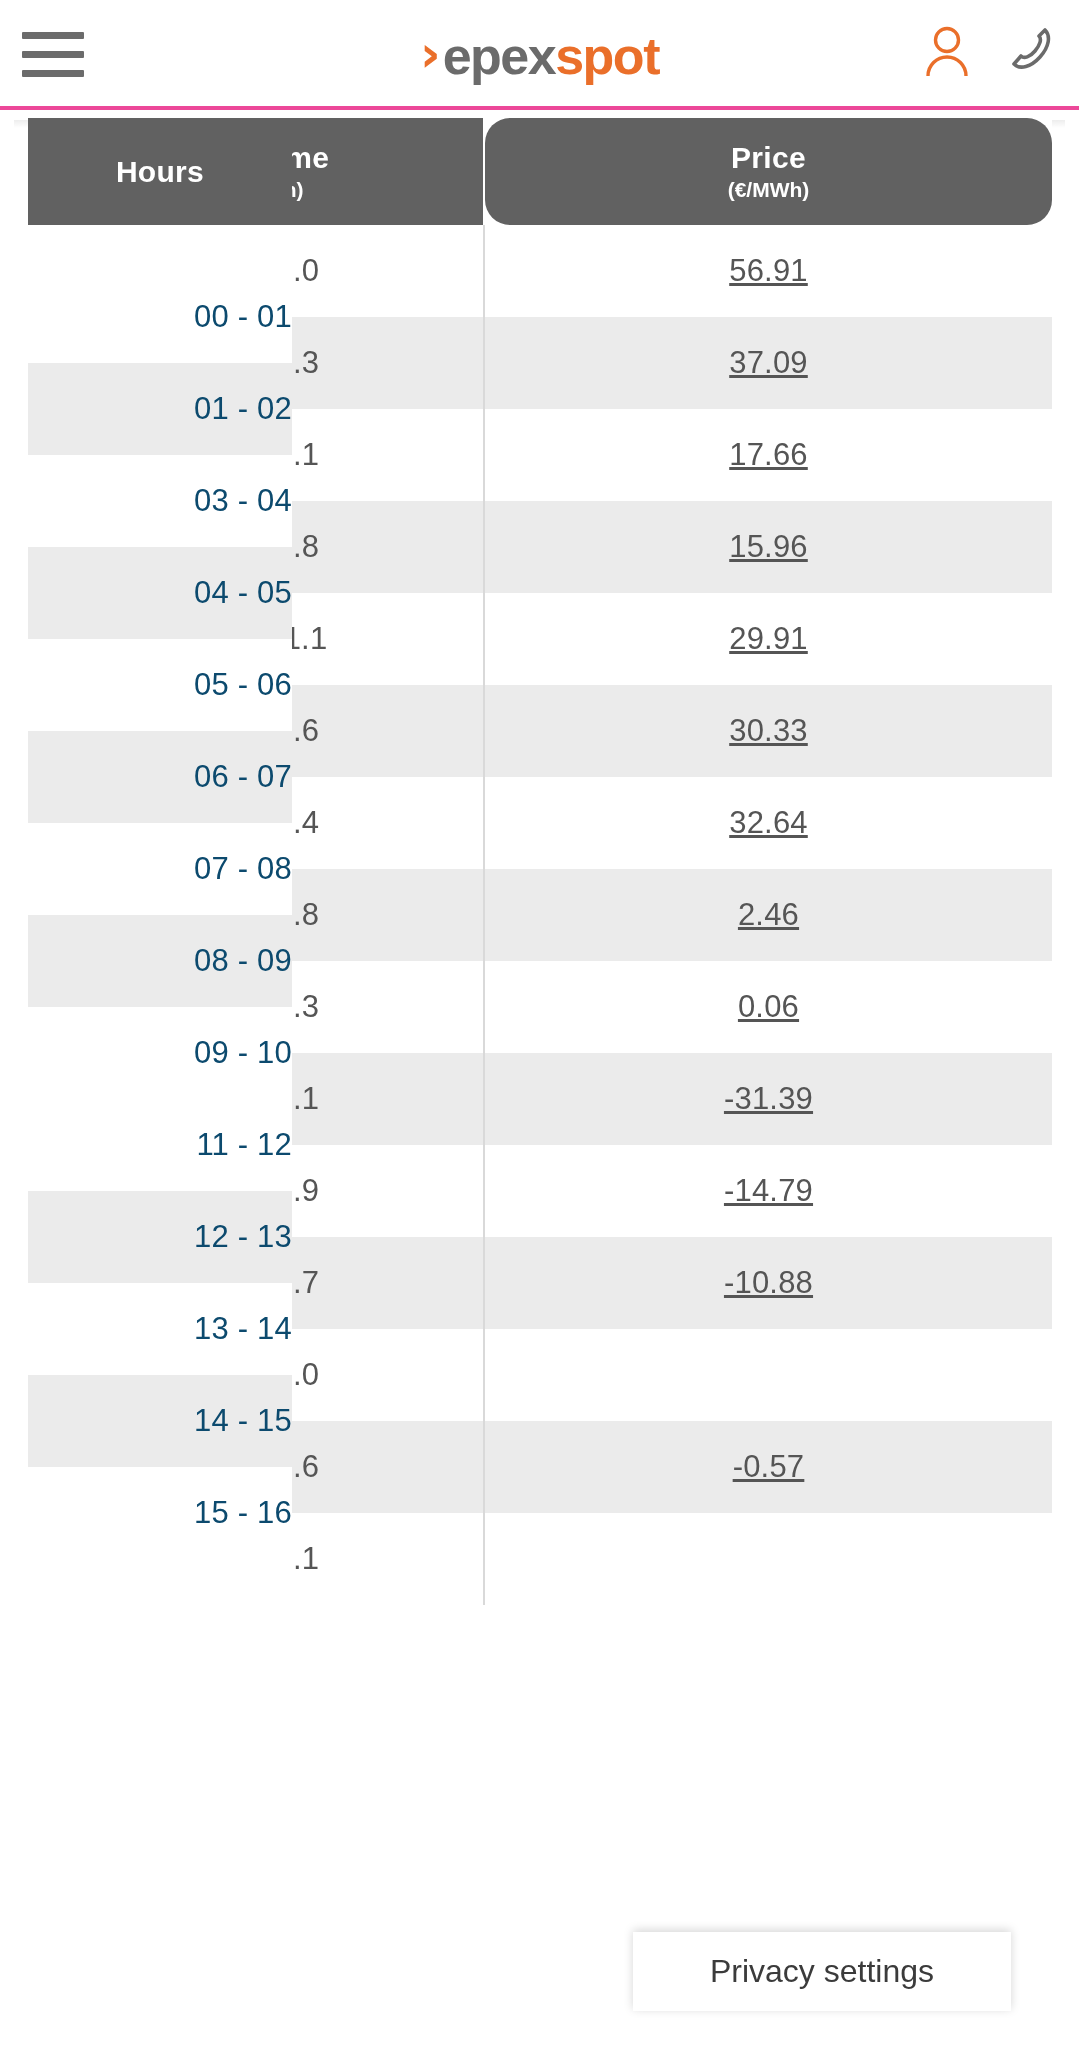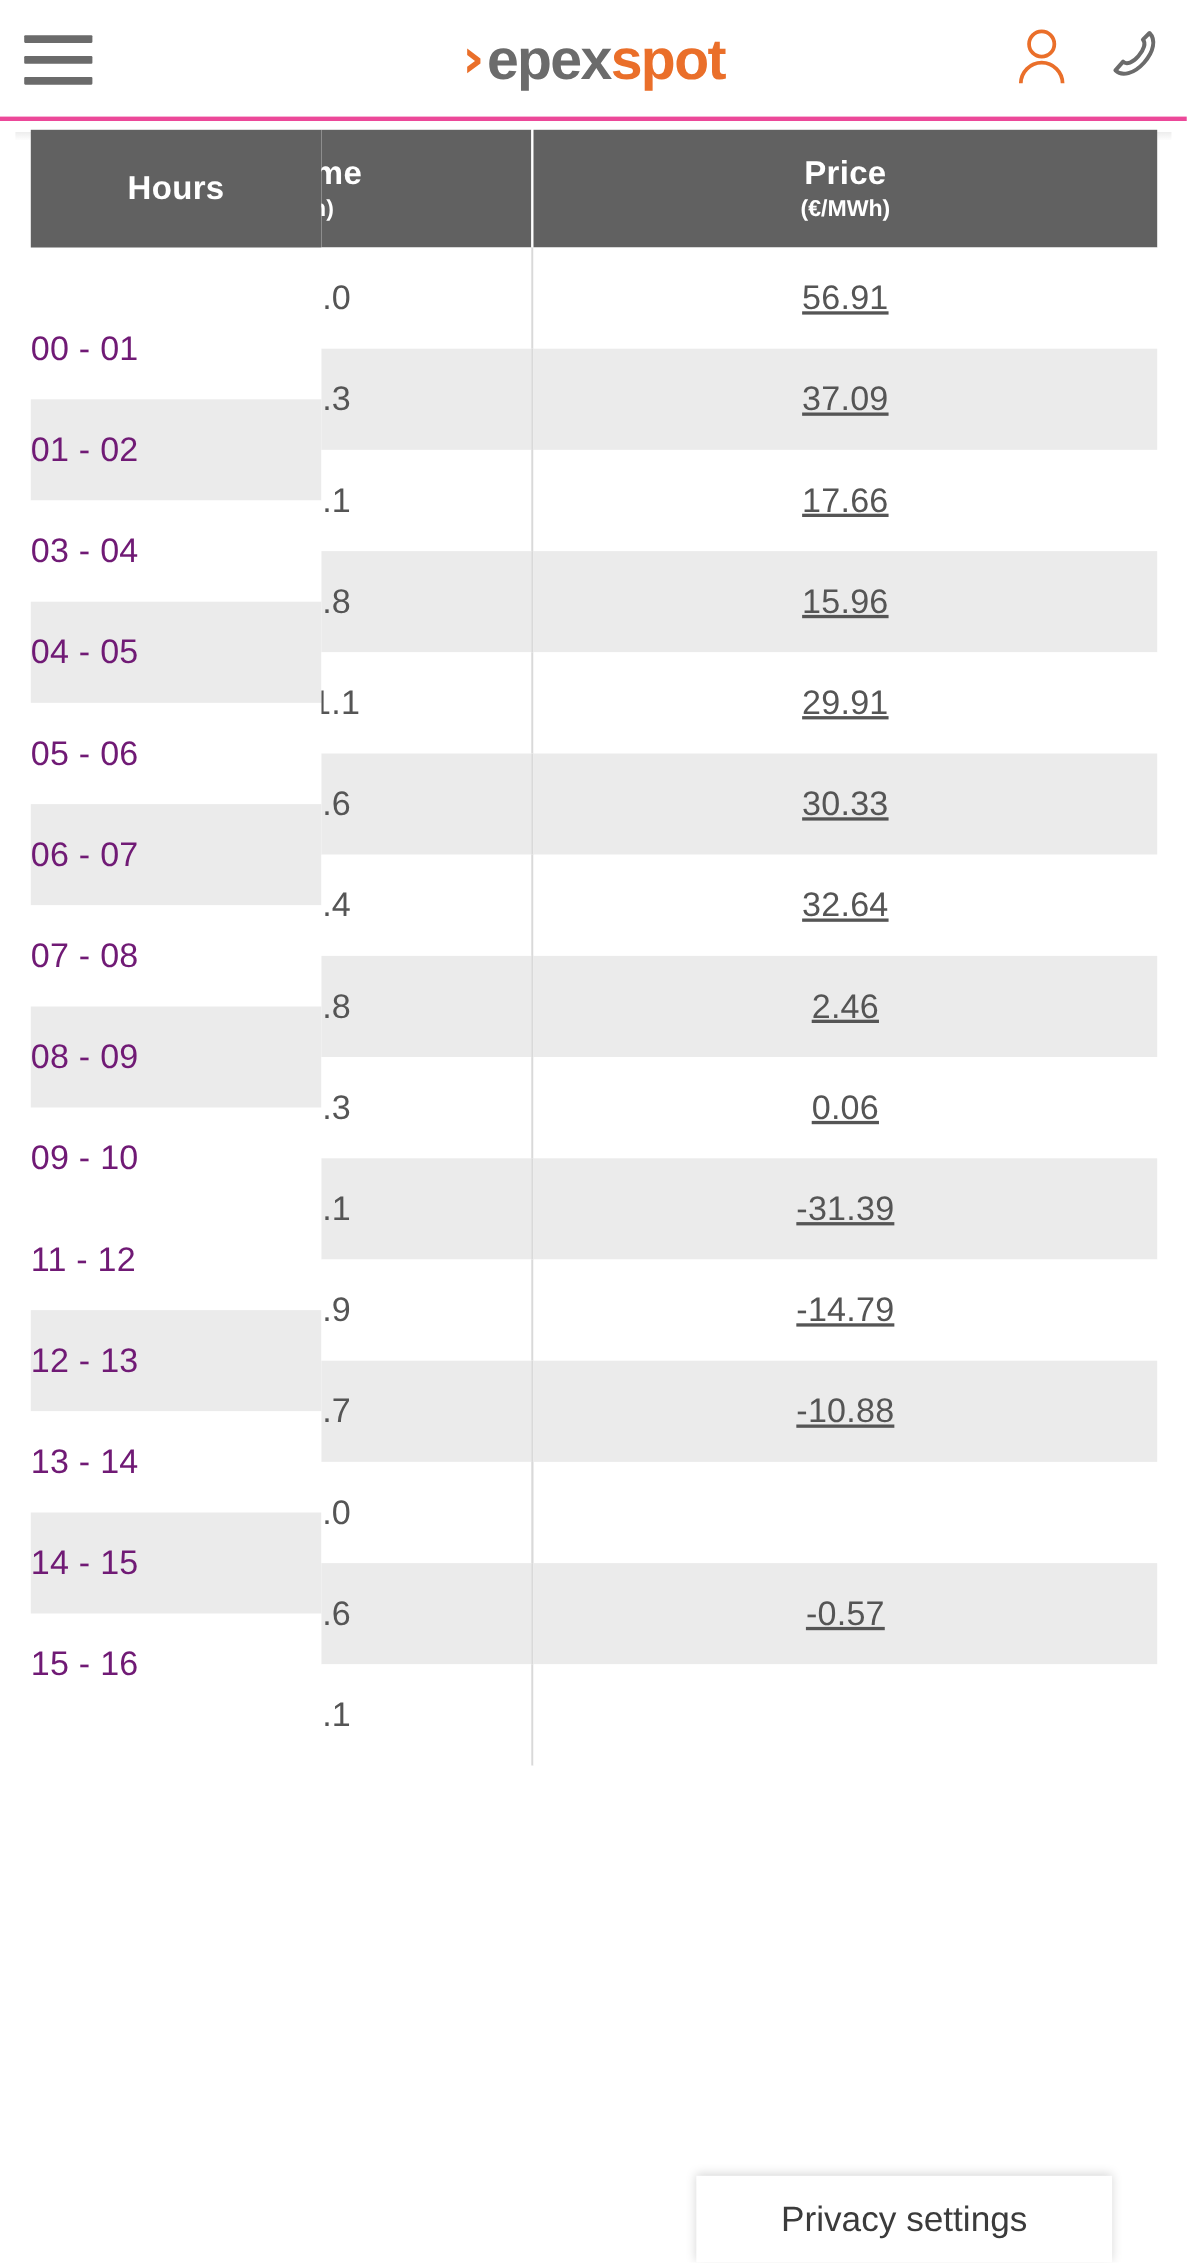--- a/index.html
+++ b/index.html
@@ -189,36 +189,37 @@
     margin-left: -34px;
   }
   .hdr-row-data .hdr-divider {
     width: 2px;
     flex: 0 0 2px;
     background: #ffffff;
   }
   .hdr-row-data .hdr-cell.price {
     width: 567px;
     flex: 0 0 567px;
+    border-radius: 25px;
   }
 
   .cell {
     height: 92px;
     display: flex;
     align-items: center;
     font-size: 31px;
     color: #555555;
     letter-spacing: 0.2px;
   }
   .cell.stripe { background: #ebebeb; }
   .cell.plain  { background: #ffffff; }
 
   .col-hours .cell {
-    justify-content: flex-start;
-    color: #701a75;
+    justify-content: flex-end;
+    color: #0c4a6e;
   }
 
   .data-row {
     display: flex;
     height: 92px;
   }
   .data-row .cell.vol {
     width: 191px;
     flex: 0 0 191px;
     justify-content: flex-start;
@@ -239,21 +240,21 @@
   }
 
   
   .col-hours-body { position: relative; top: 0px; }
   .col-data-body  { position: relative; top: 0px; }
 
   
   .privacy-tab {
     position: absolute;
     left: 633px;
-    top: 1978px;
+    top: 1932px;
     width: 378px;
     height: 79px;
     background: #ffffff;
     box-shadow: 0 -2px 9px rgba(0,0,0,0.17);
     display: flex;
     align-items: center;
     justify-content: center;
     z-index: 10;
     cursor: pointer;
     font-size: 32px;

